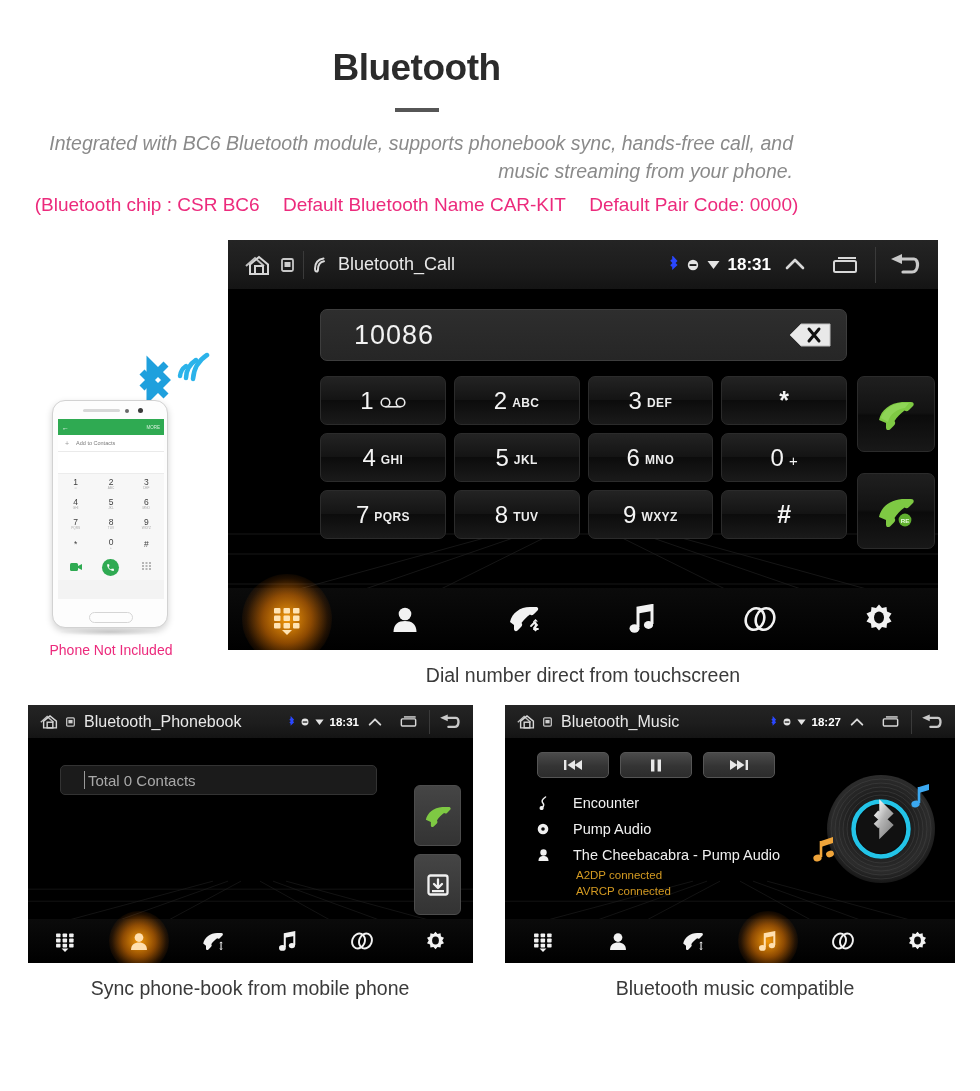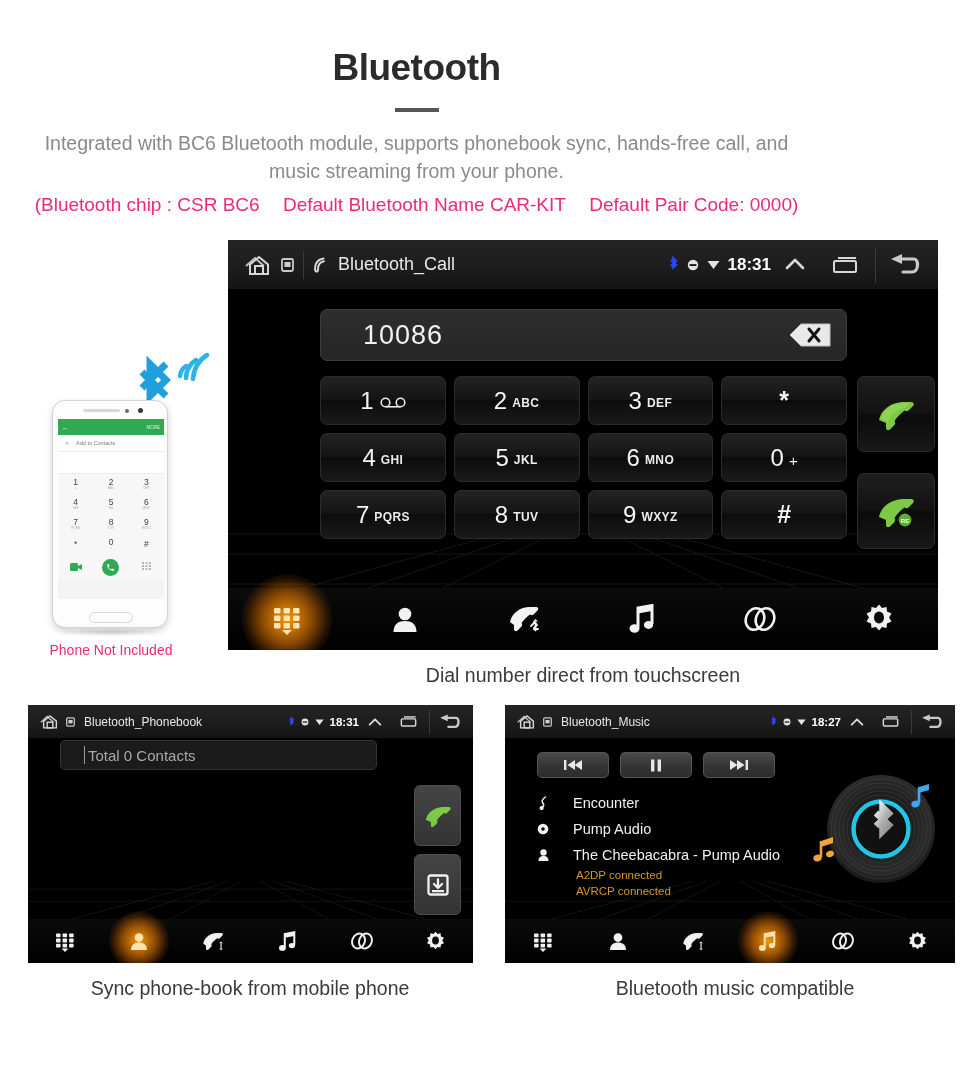--- a/index.html
+++ b/index.html
@@ -20,26 +20,27 @@
     color: #2b2b2b;
     letter-spacing: -0.5px;
     padding-top: 48px;
     line-height: 1.1;
   }
   .hdr-rule {
     width: 44px; height: 4px; background: #565656;
     margin: 19px auto 0;
   }
   .hdr-sub {
-    text-align: center;
+    text-align: right;
     font-size: 19.5px;
     color: #8a8a8a;
     line-height: 1.45;
     margin-top: 17px;
     padding: 0 40px;
+    font-style: italic;
   }
   .hdr-note {
     text-align: center;
     font-size: 19px;
     color: #ec2a7c;
     margin-top: 9px;
     white-space: nowrap;
   }
   .hdr-note .seg { display: inline-block; }
   .hdr-note .seg + .seg { margin-left: 18px; }
@@ -84,21 +85,21 @@
 
   .dial-body { position:relative; height:360px; }
 
   .numfield {
     position:absolute; left:92px; top:19px; width:527px; height:52px;
     background:linear-gradient(to bottom,#2e2e2e,#262626);
     border:1px solid #3d3d3d; border-radius:7px;
     display:flex; align-items:center;
   }
   .numfield .num {
-    color:#f2f2f2; font-size:27px; margin-left:42px; letter-spacing:1px;
+    color:#f2f2f2; font-size:27px; margin-left:33px; letter-spacing:1px;
   }
   .bksp { margin-left:auto; margin-right:14px; }
 
   .keypad {
     position:absolute; left:92px; top:86px; width:527px;
     display:grid;
     grid-template-columns: repeat(4, 1fr);
     grid-gap:8px 8px;
   }
   .key {
@@ -137,29 +138,29 @@
     position:absolute; border-radius:50%;
     background:radial-gradient(circle, rgba(255,160,10,0.95) 0%, rgba(255,132,0,0.55) 38%, rgba(190,90,0,0.16) 64%, rgba(0,0,0,0) 76%);
   }
   #scr-dial .navbar { height:62px; }
   #scr-dial .nglow { width:90px; height:90px; }
 
   
   #scr-phone { left:28px; top:705px; width:445px; height:258px; }
   #scr-music { left:505px; top:705px; width:450px; height:258px; }
   .small .statusbar { height:34px; padding:0 7px 0 11px; }
-  .small .sb-title { font-size:12px; margin-left:9px; }
+  .small .sb-title { font-size:16px; margin-left:9px; }
   .small .sb-time { font-size:11.5px; margin:0 8px; }
   .small .sb-right > * { margin:0 3px; }
   .small .navbar { height:44px; }
   .small .nglow { width:60px; height:60px; }
 
   .pb-body { position:relative; height:224px; }
   .searchbox {
-    position:absolute; left:32px; top:1px; width:317px; height:30px;
+    position:absolute; left:32px; top:26px; width:317px; height:30px;
     background:#1b1b1b; border:1px solid #333; border-radius:5px;
     display:flex; align-items:center;
   }
   .searchbox .caret { width:1px; height:18px; background:#9a9a9a; margin-left:23px; }
   .searchbox .ph { color:#a9a9a9; font-size:15px; margin-left:3px; }
   .sidebtns { position:absolute; right:12px; top:46px; width:47px; }
   .sidebtn {
     height:61px; border-radius:6px;
     background:linear-gradient(to bottom,#454545,#333);
     border:1px solid #4d4d4d;

